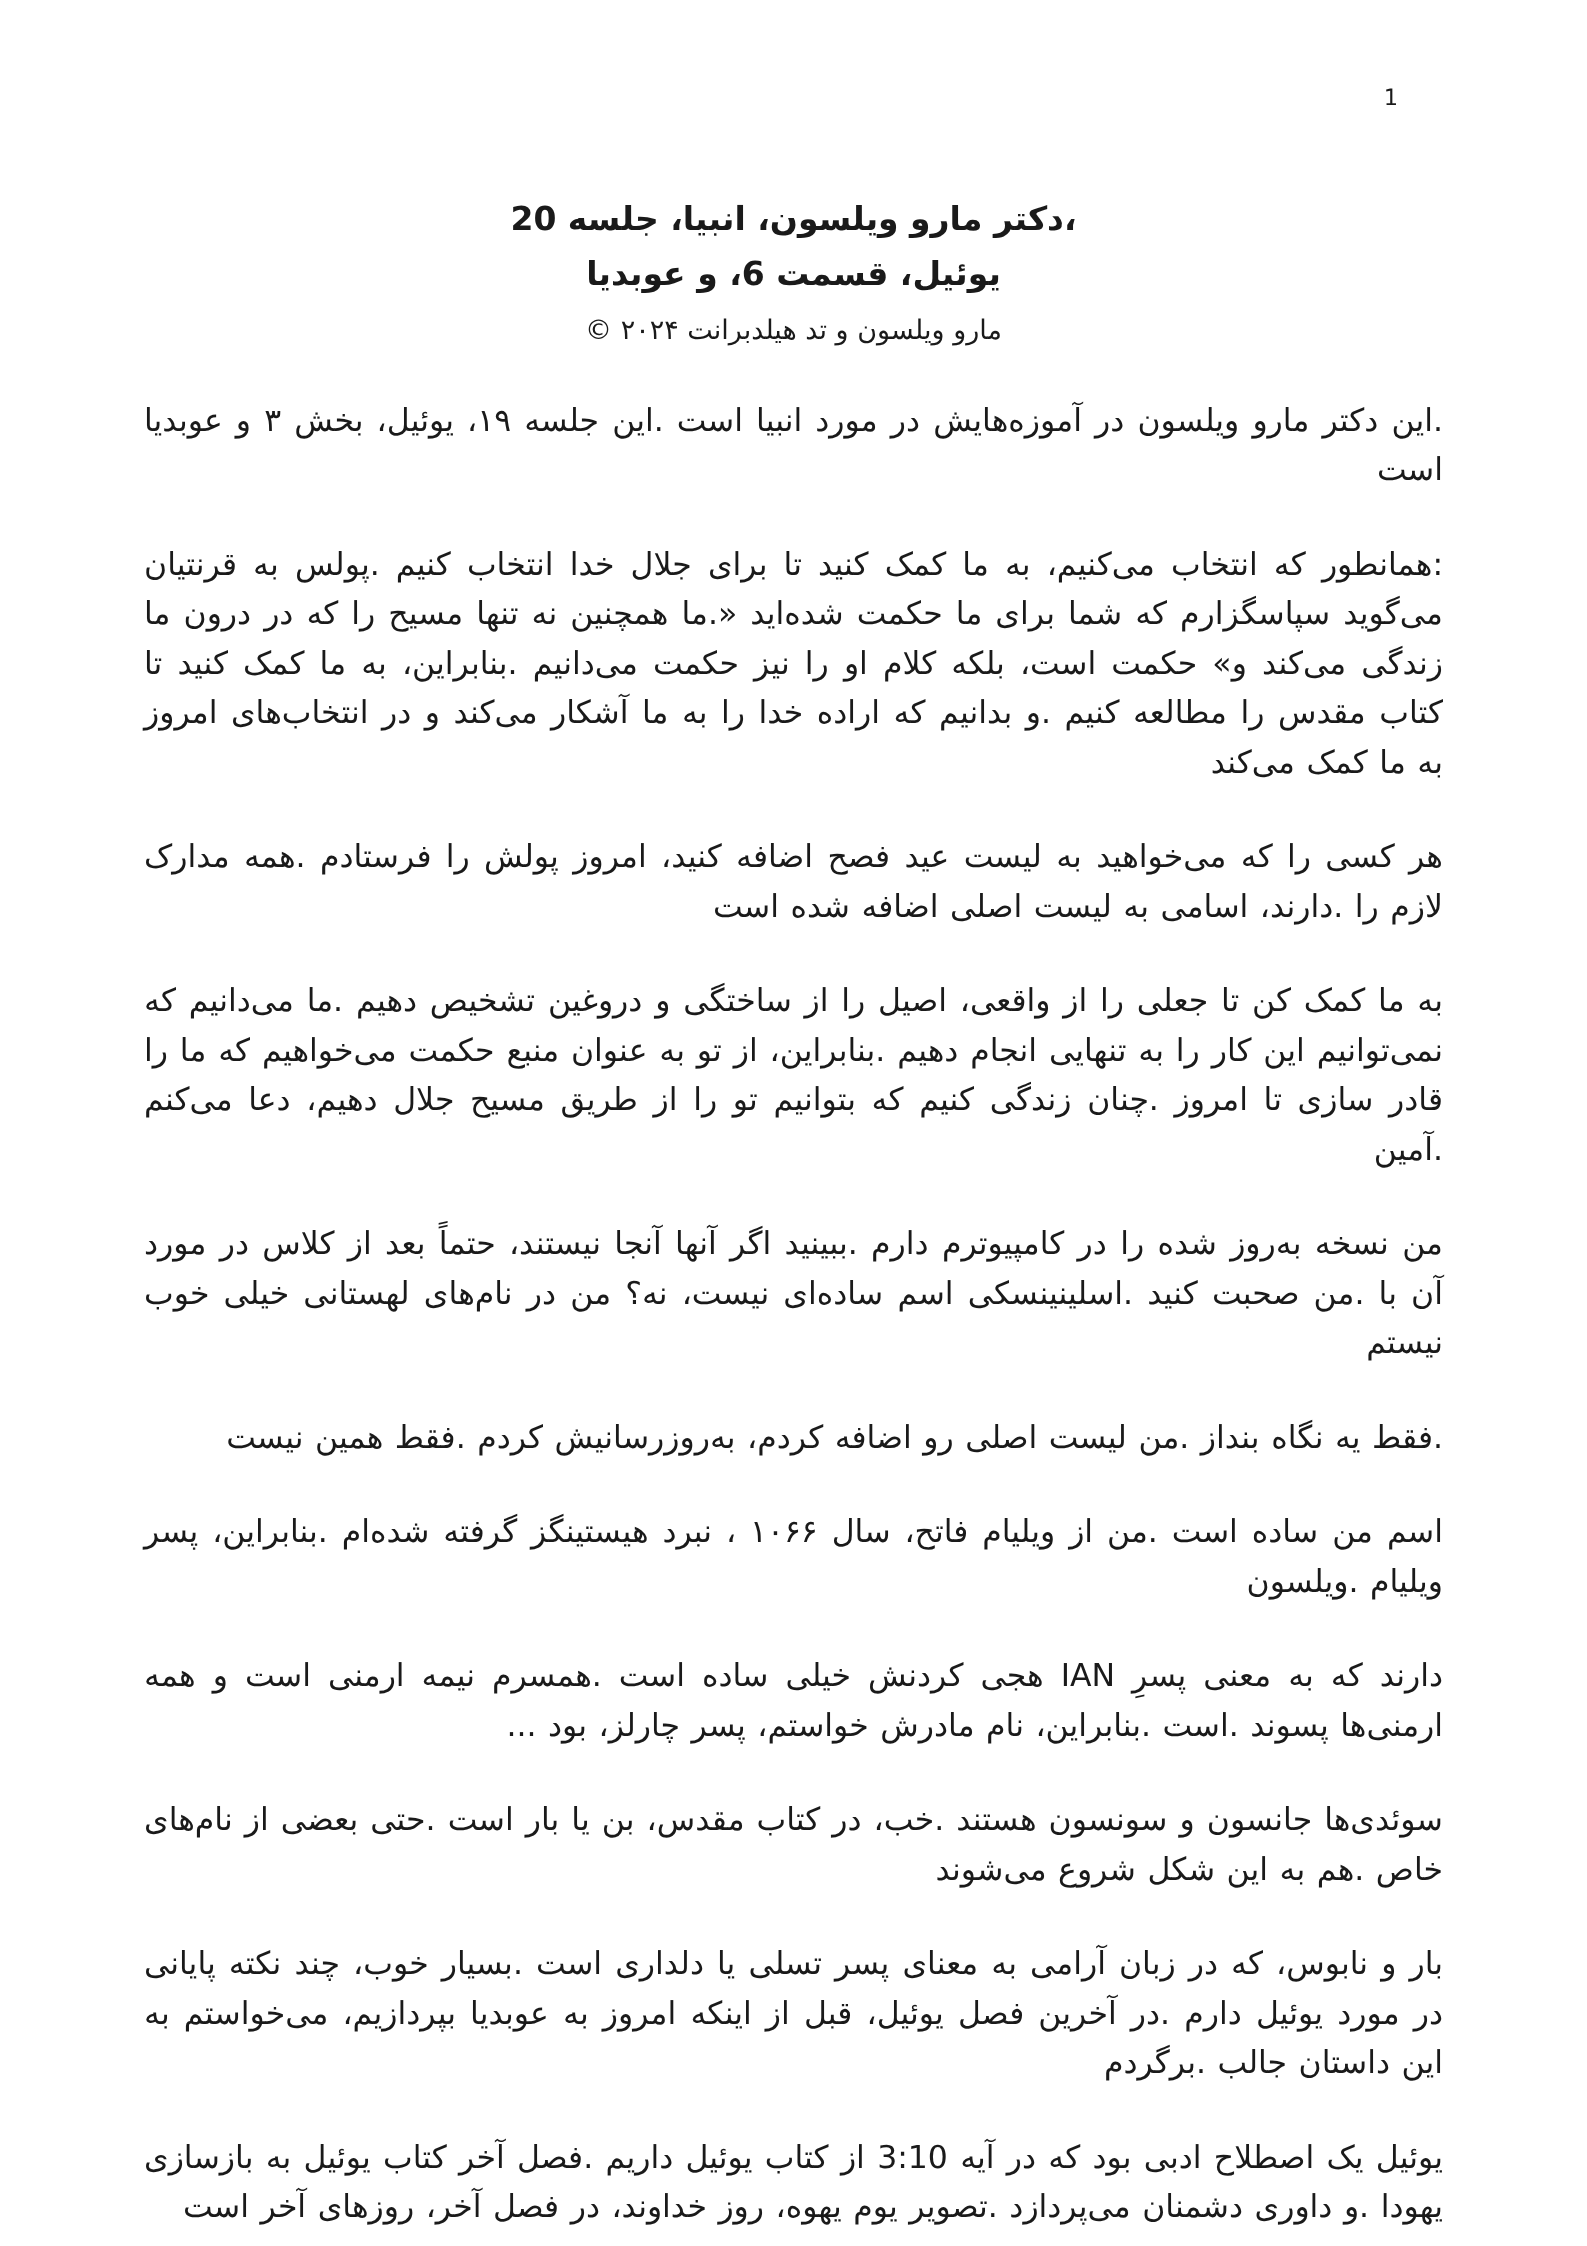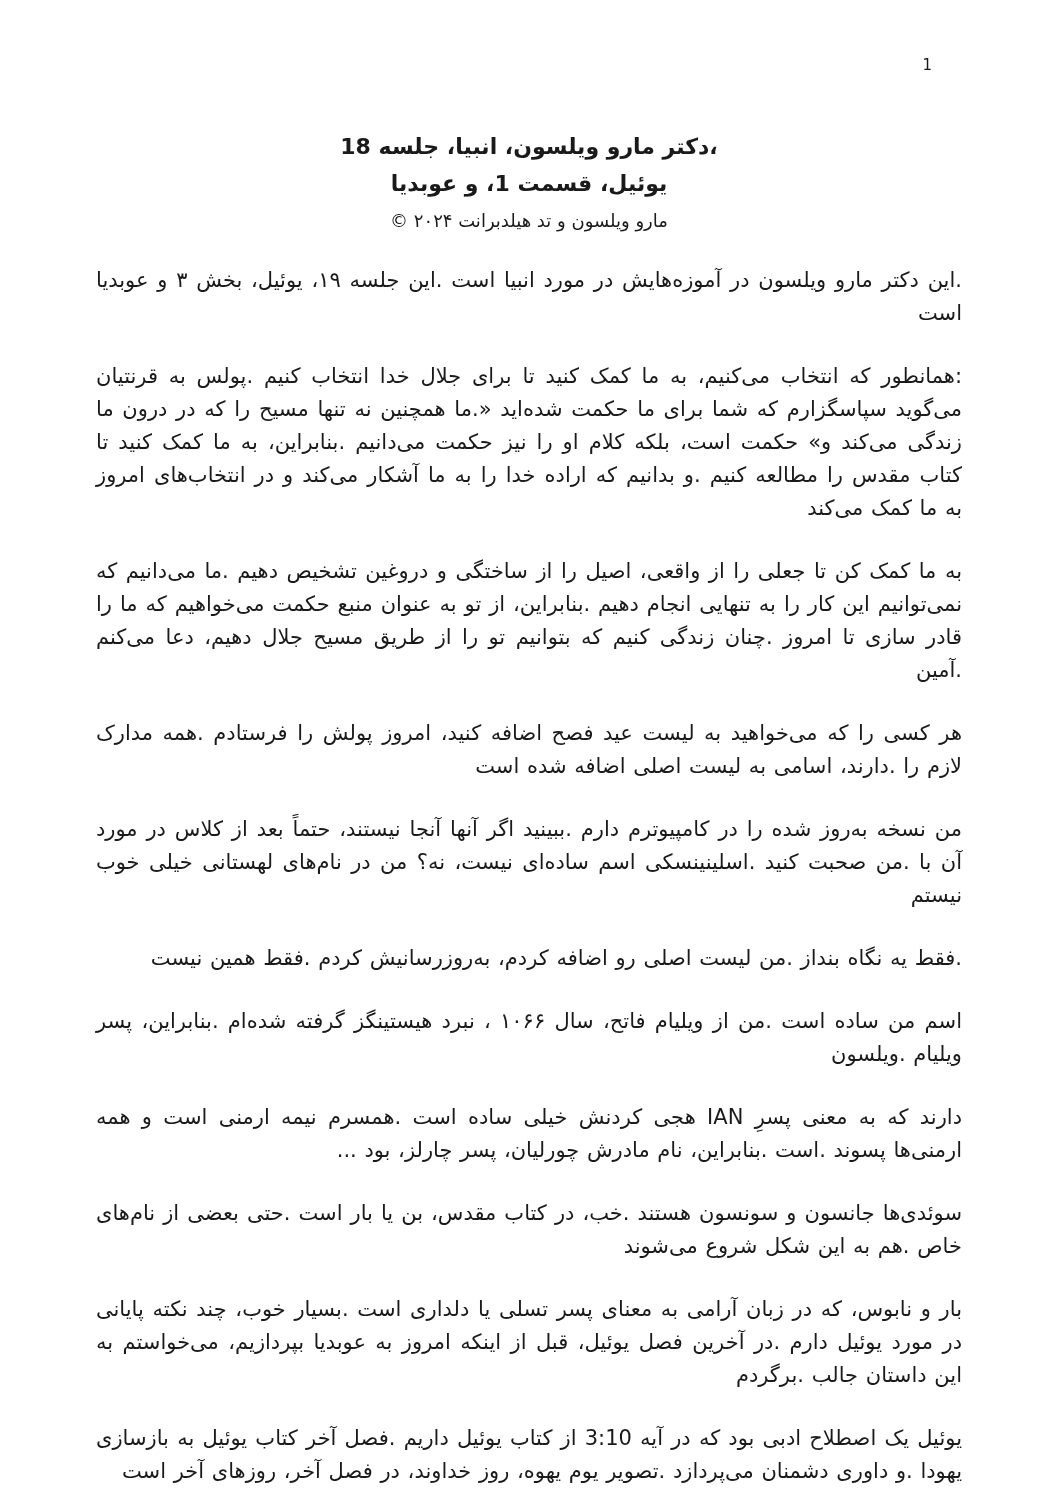--- a/index.html
+++ b/index.html
@@ -56,33 +56,33 @@
 </head>
 <body>
 
 <div class="page">
 
   <div class="page-number">1</div>
 
   <div class="content">
 
     <div class="title-block">
-      <div class="title-line">،دکتر مارو ویلسون، انبیا، جلسه 18</div>
-      <div class="title-line">یوئیل، قسمت 1، و عوبدیا</div>
+      <div class="title-line">،دکتر مارو ویلسون، انبیا، جلسه 20</div>
+      <div class="title-line">یوئیل، قسمت 6، و عوبدیا</div>
       <div class="byline">مارو ویلسون و تد هیلدبرانت ۲۰۲۴ ©</div>
     </div>
 
     <div class="body-text">
       <p>.این دکتر مارو ویلسون در آموزه‌هایش در مورد انبیا است .این جلسه ۱۹، یوئیل، بخش ۳ و عوبدیا است</p>
       <p>:همانطور که انتخاب می‌کنیم، به ما کمک کنید تا برای جلال خدا انتخاب کنیم .پولس به قرنتیان می‌گوید سپاسگزارم که شما برای ما حکمت شده‌اید «.ما همچنین نه تنها مسیح را که در درون ما زندگی می‌کند و» حکمت است، بلکه کلام او را نیز حکمت می‌دانیم .بنابراین، به ما کمک کنید تا کتاب مقدس را مطالعه کنیم .و بدانیم که اراده خدا را به ما آشکار می‌کند و در انتخاب‌های امروز به ما کمک می‌کند</p>
+      <p>هر کسی را که می‌خواهید به لیست عید فصح اضافه کنید، امروز پولش را فرستادم .همه مدارک لازم را .دارند، اسامی به لیست اصلی اضافه شده است</p>
       <p>به ما کمک کن تا جعلی را از واقعی، اصیل را از ساختگی و دروغین تشخیص دهیم .ما می‌دانیم که نمی‌توانیم این کار را به تنهایی انجام دهیم .بنابراین، از تو به عنوان منبع حکمت می‌خواهیم که ما را قادر سازی تا امروز .چنان زندگی کنیم که بتوانیم تو را از طریق مسیح جلال دهیم، دعا می‌کنم .آمین</p>
-      <p>هر کسی را که می‌خواهید به لیست عید فصح اضافه کنید، امروز پولش را فرستادم .همه مدارک لازم را .دارند، اسامی به لیست اصلی اضافه شده است</p>
       <p>من نسخه به‌روز شده را در کامپیوترم دارم .ببینید اگر آنها آنجا نیستند، حتماً بعد از کلاس در مورد آن با .من صحبت کنید .اسلینینسکی اسم ساده‌ای نیست، نه؟ من در نام‌های لهستانی خیلی خوب نیستم</p>
       <p>.فقط یه نگاه بنداز .من لیست اصلی رو اضافه کردم، به‌روزرسانیش کردم .فقط همین نیست</p>
       <p>اسم من ساده است .من از ویلیام فاتح، سال ۱۰۶۶ ، نبرد هیستینگز گرفته شده‌ام .بنابراین، پسر ویلیام .ویلسون</p>
-      <p>دارند که به معنی پسرِ IAN هجی کردنش خیلی ساده است .همسرم نیمه ارمنی است و همه ارمنی‌ها پسوند .است .بنابراین، نام مادرش چورلیان، پسر چارلز، بود ...</p>
+      <p>دارند که به معنی پسرِ IAN هجی کردنش خیلی ساده است .همسرم نیمه ارمنی است و همه ارمنی‌ها پسوند .است .بنابراین، نام مادرش خواستم، پسر چارلز، بود ...</p>
       <p>سوئدی‌ها جانسون و سونسون هستند .خب، در کتاب مقدس، بن یا بار است .حتی بعضی از نام‌های خاص .هم به این شکل شروع می‌شوند</p>
       <p>بار و نابوس، که در زبان آرامی به معنای پسر تسلی یا دلداری است .بسیار خوب، چند نکته پایانی در مورد یوئیل دارم .در آخرین فصل یوئیل، قبل از اینکه امروز به عوبدیا بپردازیم، می‌خواستم به این داستان جالب .برگردم</p>
       <p>یوئیل یک اصطلاح ادبی بود که در آیه 3:10 از کتاب یوئیل داریم .فصل آخر کتاب یوئیل به بازسازی یهودا .و داوری دشمنان می‌پردازد .تصویر یوم یهوه، روز خداوند، در فصل آخر، روزهای آخر است</p>
     </div>
 
   </div>
 </div>
 
 </body></html>

